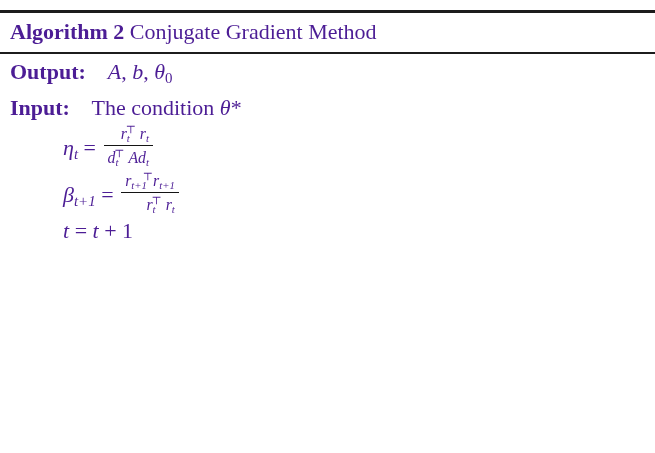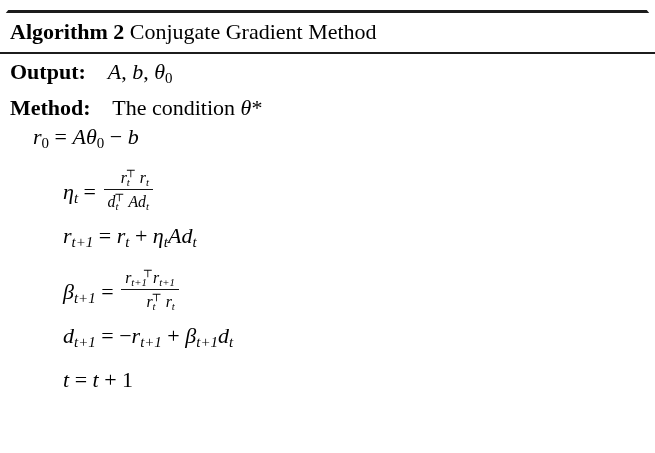--- a/index.html
+++ b/index.html
@@ -5,24 +5,23 @@
   html, body {
     margin: 0;
     padding: 0;
     background: #ffffff;
   }
   .page {
     position: relative;
     width: 655px;
     height: 453px;
     background: #ffffff;
-    color: #000000;
+    color: #4c1d95;
     font-family: "Liberation Serif", "DejaVu Serif", "DejaVu Sans", serif;
     overflow: hidden;
-    border-radius: 31px;
   }
   .rule {
     height: 2px;
     background: #1c1c1c;
   }
   .rule-top {
     height: 3px;
     margin-top: 10px;
   }
   .rule-mid {
@@ -39,21 +38,21 @@
   .algo-body {
     padding: 3px 8px 5px 10px;
     font-size: 22px;
   }
   .algo-line {
     line-height: 29px;
     white-space: pre;
   }
   .indent-0 { padding-left: 0; }
   .indent-1 { padding-left: 23px; }
-  .indent-2 { padding-left: 53px; margin-top: 8px; }
+  .indent-2 { padding-left: 53px; }
   .sub {
     font-size: 0.68em;
     vertical-align: -0.28em;
   }
   .sup {
     font-size: 0.68em;
     vertical-align: 0.55em;
   }
   .tuck {
     margin-left: -0.38em;
@@ -78,22 +77,19 @@
 </style>
 </head>
 <body>
 
 <div class="page">
   <div class="rule rule-top"></div>
   <div class="algo-header"><span class="bf">Algorithm 2</span><span> Conjugate Gradient Method</span></div>
   <div class="rule rule-mid"></div>
   <div class="algo-body">
       <div class="algo-line indent-0"><span class="bf">Output:</span><span>    </span><span class="it">A</span><span>, </span><span class="it">b</span><span>, </span><span class="it">θ</span><span class="sub">0</span></div>
-      <div class="algo-line indent-0"><span class="bf">Method:</span><span>    The condition </span><span class="it">θ</span><span>*</span></div>
-      <div class="algo-line indent-1"><span class="it">r</span><span class="sub">0</span><span> = </span><span class="it">Aθ</span><span class="sub">0</span><span> − </span><span class="it">b</span></div>
+      <div class="algo-line indent-0"><span class="bf">Input:</span><span>    The condition </span><span class="it">θ</span><span>*</span></div>
       <div class="algo-line indent-2"><span class="it">η</span><span class="it sub">t</span><span> = </span><span class="frac"><span class="num"><span class="it">r</span><span class="it sub">t</span><span class="sup tuck">⊤</span><span> </span><span class="it">r</span><span class="it sub">t</span></span><span class="den"><span class="it">d</span><span class="it sub">t</span><span class="sup tuck">⊤</span><span> </span><span class="it">Ad</span><span class="it sub">t</span></span></span></div>
-      <div class="algo-line indent-2"><span class="it">r</span><span class="it sub">t+1</span><span> = </span><span class="it">r</span><span class="it sub">t</span><span> + </span><span class="it">η</span><span class="it sub">t</span><span class="it">Ad</span><span class="it sub">t</span></div>
       <div class="algo-line indent-2"><span class="it">β</span><span class="it sub">t+1</span><span> = </span><span class="frac"><span class="num"><span class="it">r</span><span class="it sub">t+1</span><span class="sup tuck">⊤</span><span class="it">r</span><span class="it sub">t+1</span></span><span class="den"><span class="it">r</span><span class="it sub">t</span><span class="sup tuck">⊤</span><span> </span><span class="it">r</span><span class="it sub">t</span></span></span></div>
-      <div class="algo-line indent-2"><span class="it">d</span><span class="it sub">t+1</span><span> = −</span><span class="it">r</span><span class="it sub">t+1</span><span> + </span><span class="it">β</span><span class="it sub">t+1</span><span class="it">d</span><span class="it sub">t</span></div>
       <div class="algo-line indent-2"><span class="it">t</span><span> = </span><span class="it">t</span><span> + 1</span></div>
     </div>
 
 </div>
 
 </body></html>

